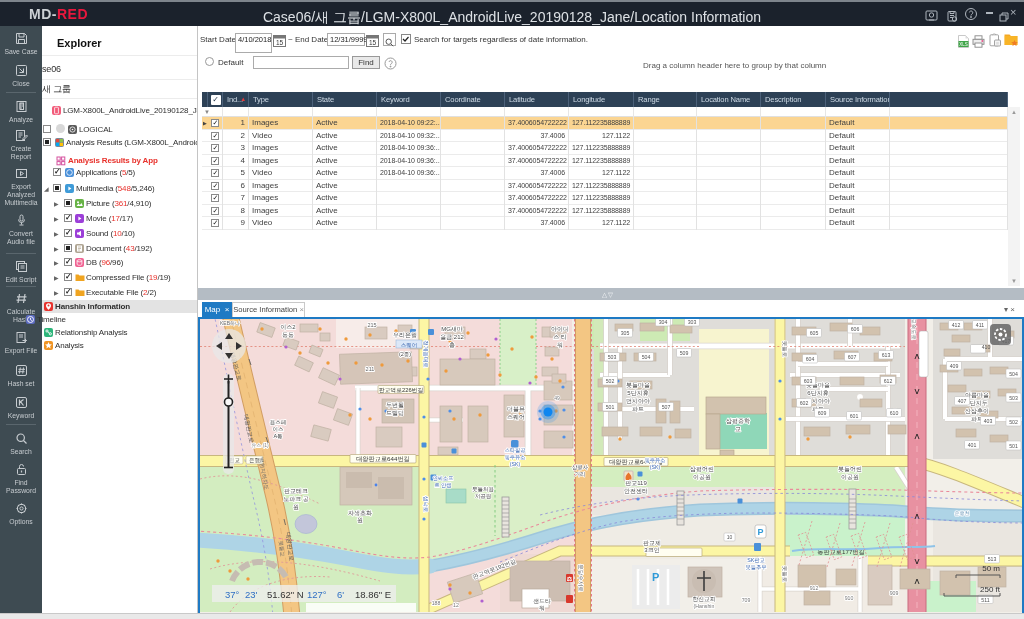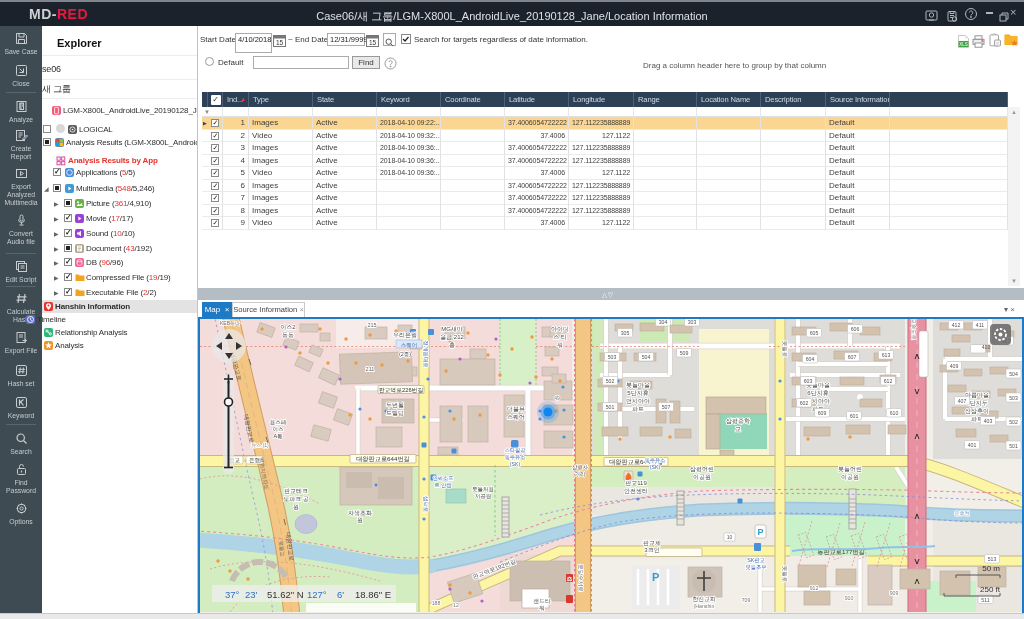--- a/index.html
+++ b/index.html
@@ -4,21 +4,21 @@
 <style>
 html,body{margin:0;padding:0;}
 *{box-sizing:border-box;}
 #app{position:relative;width:1024px;height:619px;background:#fff;font-family:"Liberation Sans",sans-serif;overflow:hidden;}
 .abs{position:absolute;}
 
 #topline{left:0;top:0;width:1024px;height:2px;background:#7e858c;}
 #titlebar{left:0;top:2px;width:1024px;height:24px;background:#1b222c;}
 #logo{left:1px;top:6px;font-size:14px;font-weight:bold;color:#ccd1d5;letter-spacing:.5px;margin-left:28px;}
 #logo b{color:#e8173d;}
-#wtitle{left:0;top:9px;width:1024px;text-align:center;font-size:11px;color:#dde1e5;}
+#wtitle{left:0;top:9px;width:1024px;text-align:center;font-size:14px;color:#dde1e5;}
 
 #sidebar{left:0;top:26px;width:42px;height:593px;background:#3e4b52;}
 .sbi{position:absolute;width:42px;text-align:center;color:#c7ccd0;font-size:6.8px;line-height:7.8px;}
 .sbi svg{display:block;margin:0 auto 2px auto;}
 .sbsep{position:absolute;left:6px;width:30px;height:1px;background:#5a666d;}
 
 #explorer{left:42px;top:26px;width:156px;height:593px;background:#fff;border-right:1px solid #c4c4c4;}
 #extitle{left:57px;top:37px;font-size:11px;font-weight:bold;color:#111;}
 .exsep{position:absolute;left:0;width:155px;height:1px;background:#ececec;}
 .trow{position:absolute;left:0;width:155px;height:14px;font-size:8px;letter-spacing:-0.15px;color:#2e2e2e;white-space:nowrap;overflow:hidden;}

